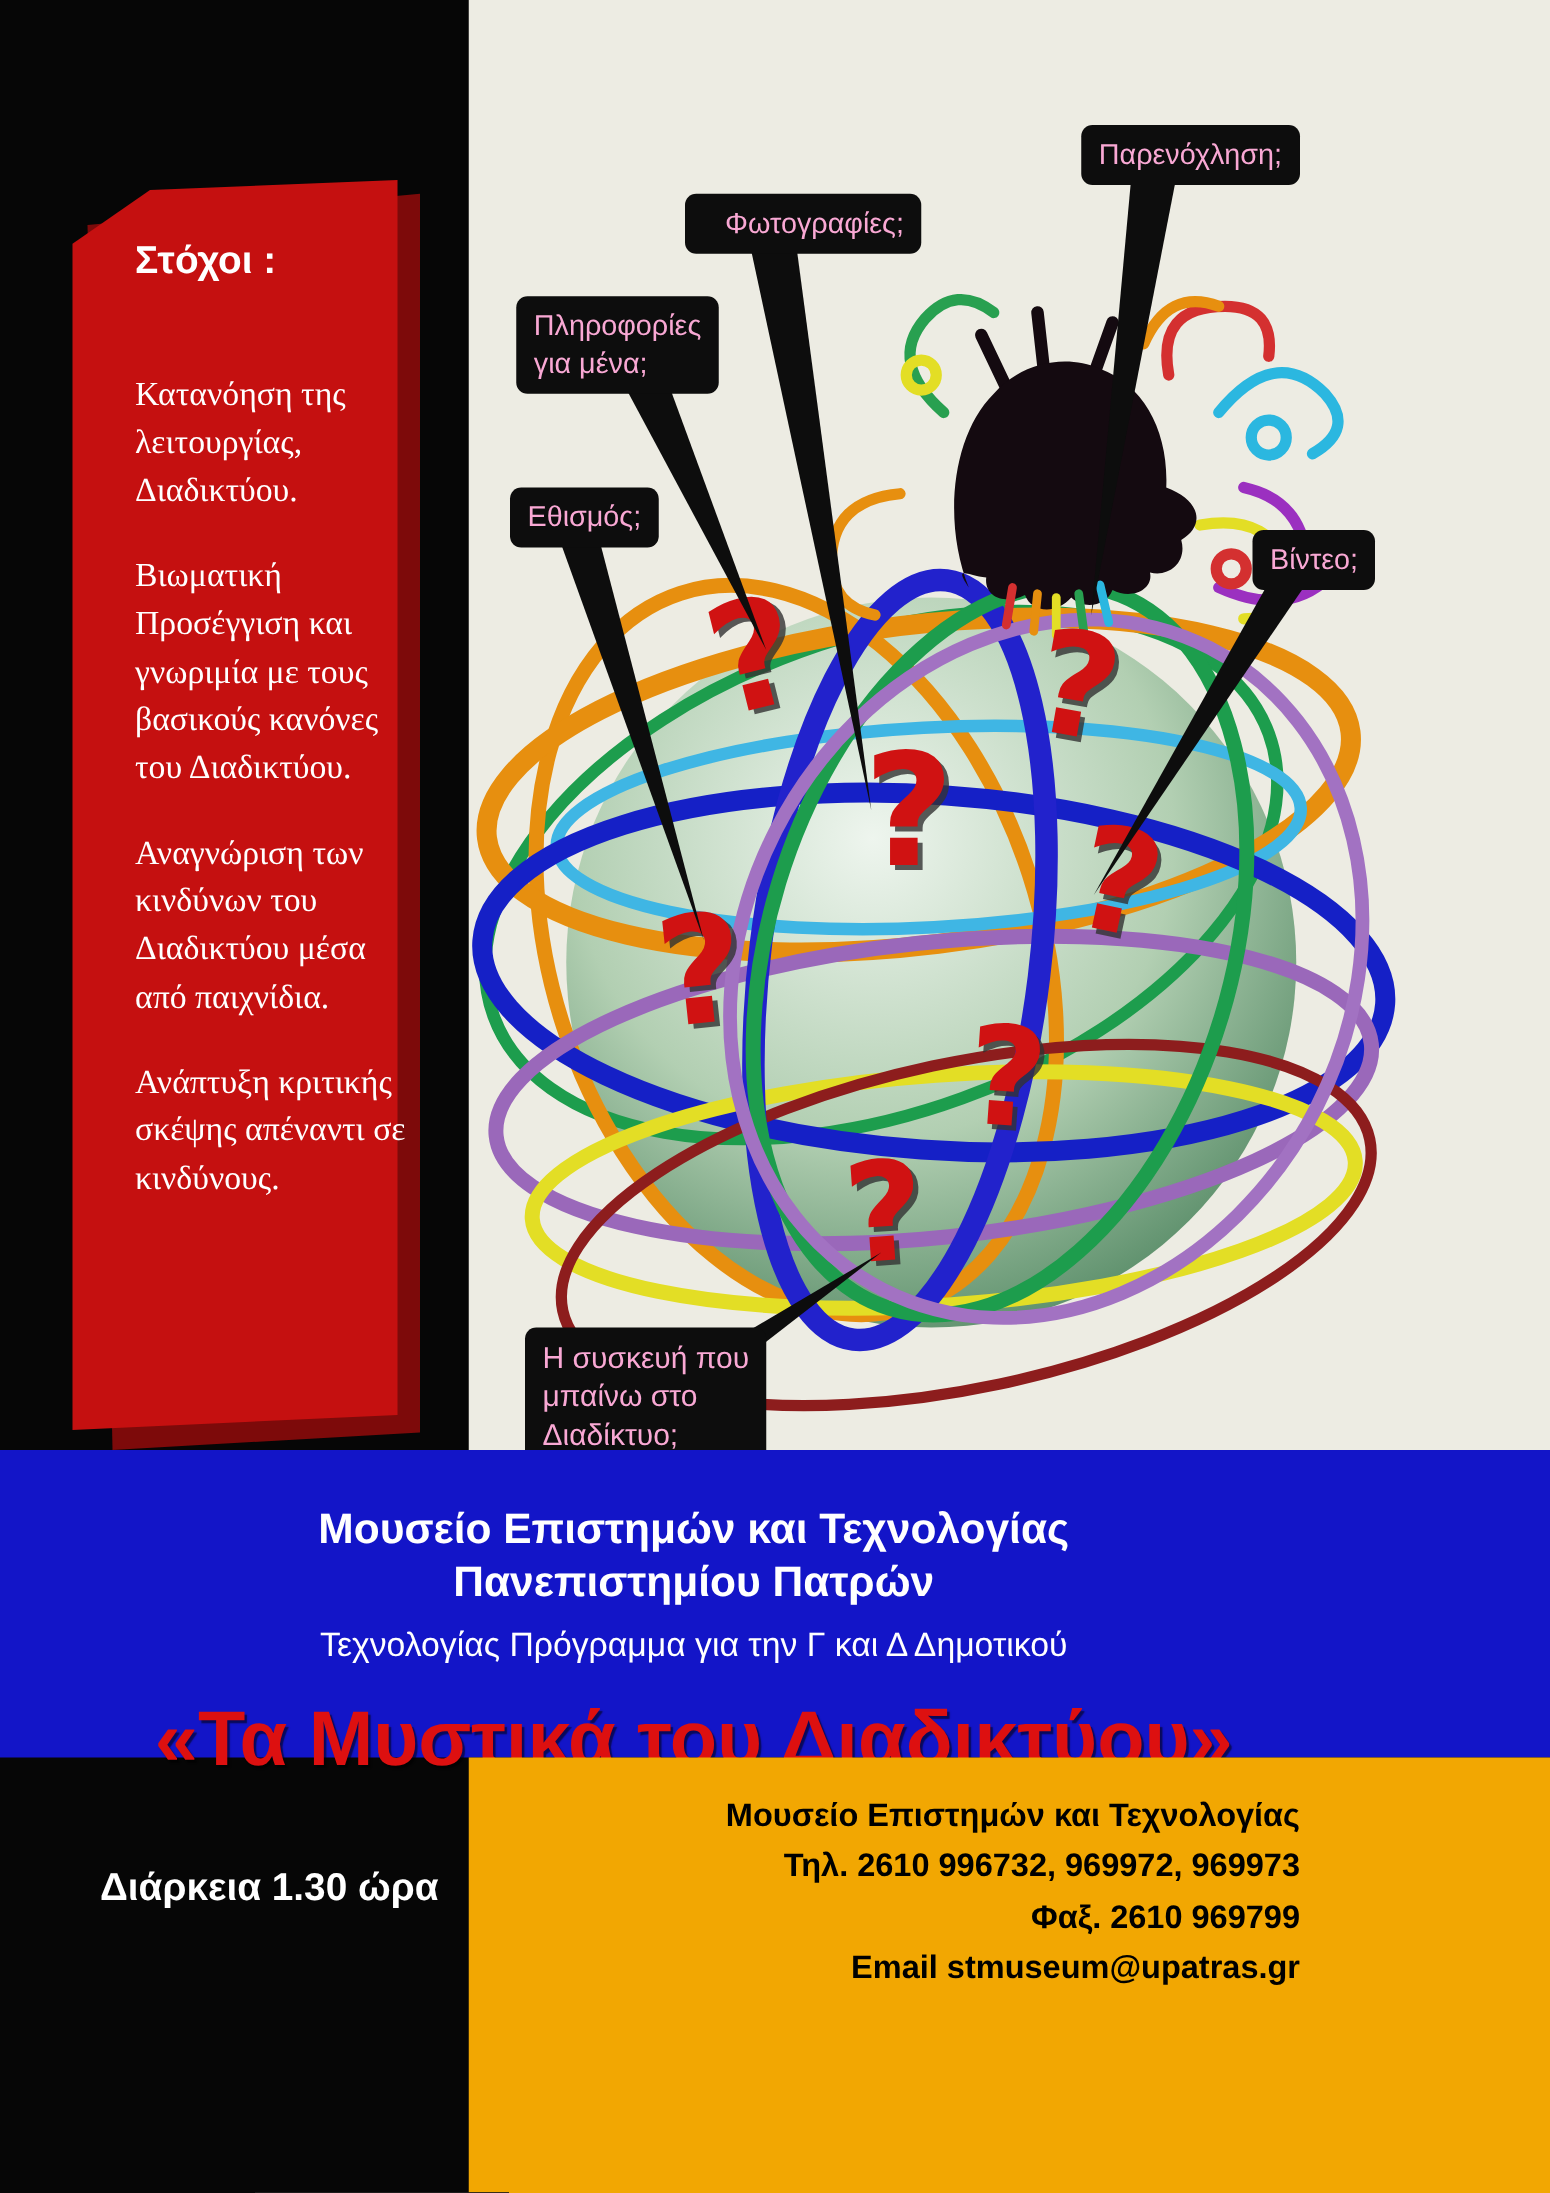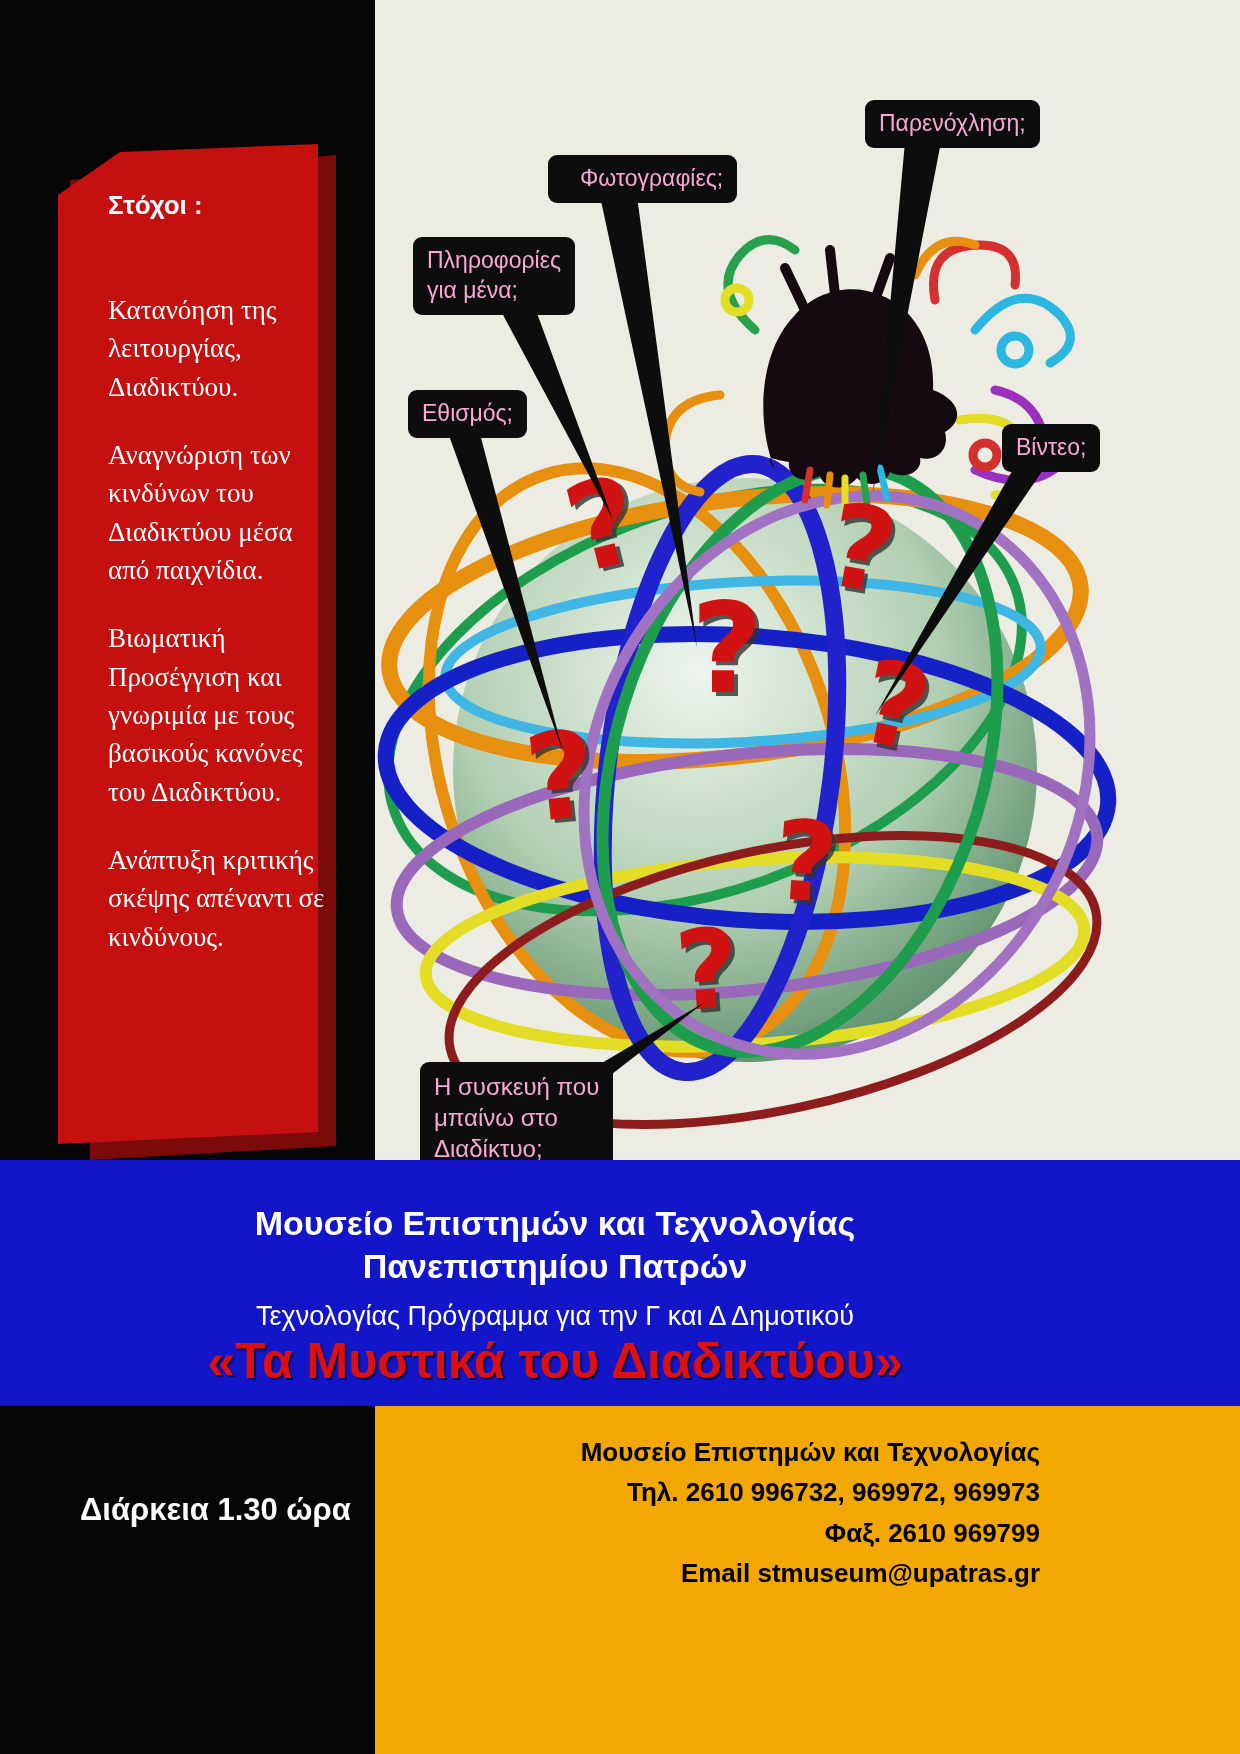--- a/index.html
+++ b/index.html
@@ -18,42 +18,42 @@
         background:#060606;font-family:"Liberation Sans",sans-serif;}
 
   
   .canvas-area{position:absolute;left:375px;top:0;width:865px;height:1160px;
                background:var(--canvas-cream,#edece3);}
   .canvas-area svg{position:absolute;left:0;top:0;}
 
   
   .goals-svg{position:absolute;left:50px;top:140px;width:290px;height:1022px;}
   .goals-text{position:absolute;left:108px;top:190px;width:222px;color:#fff;}
-  .goals-heading{font-size:26px;font-weight:bold;margin-bottom:70px;}
+  .goals-heading{font-size:31px;font-weight:bold;margin-bottom:70px;}
   .goal-item{font-size:27px;line-height:1.42;margin-bottom:30px;font-family:Liberation Serif, serif;}
 
   
   .bubble{position:absolute;background:var(--bubble-black,#0d0d0d);color:#f9a8d4;
           font-size:23px;border-radius:9px;padding:9px 14px;white-space:pre-line;
           line-height:1.3;}
   .bubble-harassment{left:865px;top:100px;}
   .bubble-photos{left:548px;top:155px;padding-left:32px;}
   .bubble-info{left:413px;top:237px;}
   .bubble-addiction{left:408px;top:390px;}
   .bubble-video{left:1002px;top:424px;}
   .bubble-device{left:420px;top:1062px;font-size:24px;}
 
   
   .banner{position:absolute;left:0;top:1160px;width:1240px;height:246px;
           background:var(--banner-blue,#1315c8);color:#fff;text-align:center;
           padding-top:42px;padding-right:130px;}
   .banner-line1{font-size:34px;font-weight:bold;line-height:1.25;}
   .banner-line2{font-size:34px;font-weight:bold;line-height:1.25;}
   .banner-line3{font-size:27px;margin-top:14px;}
-  .banner-title{font-size:50px;font-weight:bold;
+  .banner-title{font-size:62px;font-weight:bold;margin-top:24px;
                 color:var(--accent-red,#dd1010);
                 text-shadow:2px 2px 1px rgba(0,0,0,.55);}
 
   
   .footer-orange{position:absolute;left:375px;top:1406px;width:865px;height:348px;
                  background:var(--footer-orange,#f2a702);color:#000;
                  text-align:right;padding:26px 200px 0 0;}
   .contact-line{font-size:26px;font-weight:bold;line-height:1.55;}
   .duration{position:absolute;left:80px;top:1492px;color:#fff;
             font-size:31px;font-weight:bold;}
@@ -164,22 +164,22 @@
     </svg>
   </div>
 
   <svg class="goals-svg" viewBox="0 0 290 1022">
     <polygon points="20,40 286,15 286,1006 40,1020" fill="#7d0a0a"></polygon>
     <polygon points="8,55 70,12 268,4 268,992 8,1004" fill="#c51010"></polygon>
   </svg>
   <div class="goals-text">
     <div class="goals-heading">Στόχοι :</div>
     <p class="goal-item">Κατανόηση της λειτουργίας, Διαδικτύου.</p>
+    <p class="goal-item">Βιωματική Προσέγγιση και γνωριμία με τους βασικούς κανόνες του Διαδικτύου.</p>
     <p class="goal-item">Αναγνώριση των  κινδύνων του Διαδικτύου μέσα από παιχνίδια.</p>
-    <p class="goal-item">Βιωματική Προσέγγιση και γνωριμία με τους βασικούς κανόνες του Διαδικτύου.</p>
     <p class="goal-item">Ανάπτυξη κριτικής σκέψης απέναντι σε κινδύνους.</p>
   </div>
 
   <div class="bubble bubble-harassment">Παρενόχληση;</div>
   <div class="bubble bubble-photos">Φωτογραφίες;</div>
   <div class="bubble bubble-info">Πληροφορίες
 για μένα;</div>
   <div class="bubble bubble-addiction">Εθισμός;</div>
   <div class="bubble bubble-video">Βίντεο;</div>
   <div class="bubble bubble-device">Η συσκευή που

